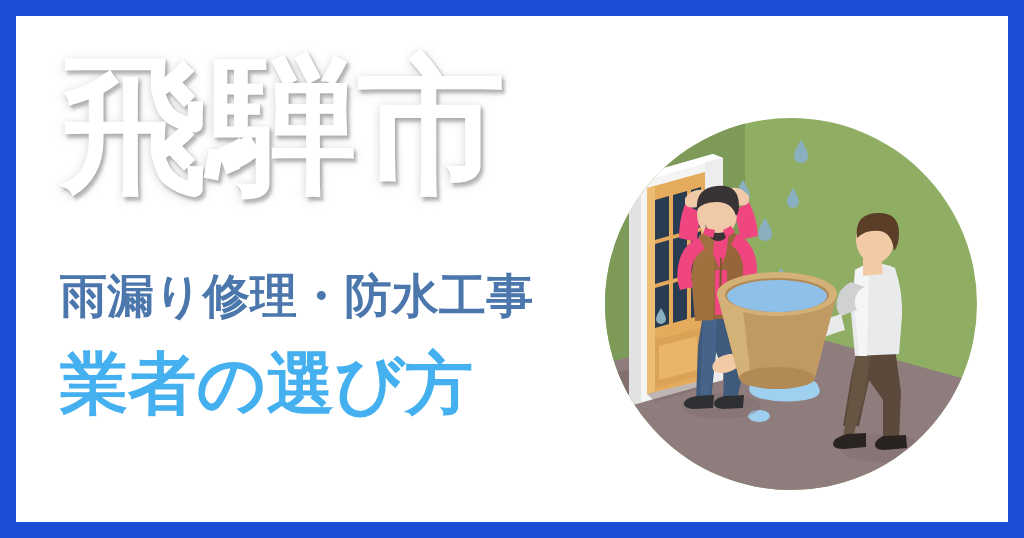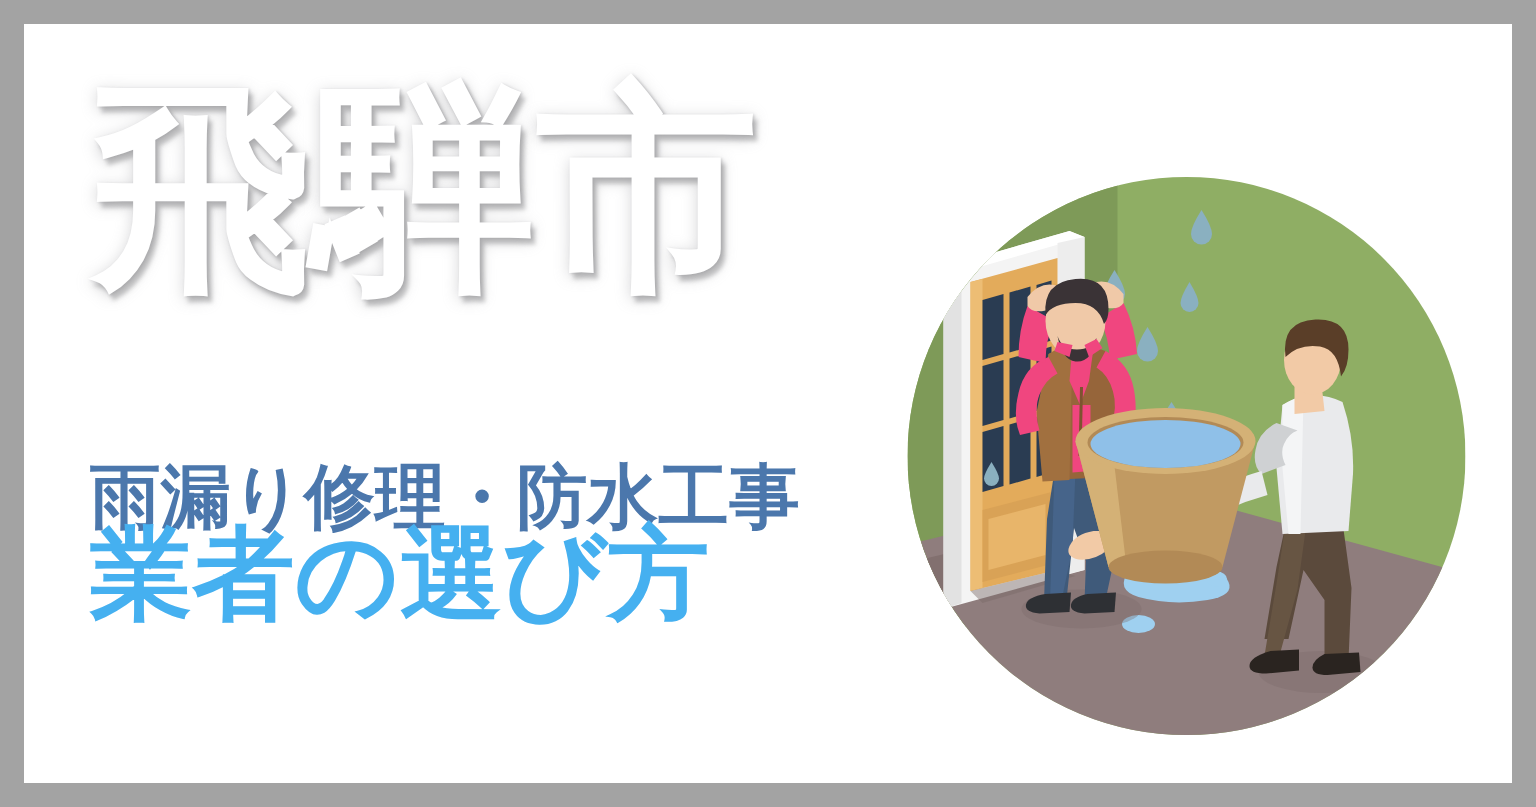--- a/index.html
+++ b/index.html
@@ -9,21 +9,21 @@
   }
   body {
     font-family: "DejaVu Sans", "Liberation Sans", sans-serif;
   }
 
   #banner {
     position: relative;
     width: 1024px;
     height: 538px;
     overflow: hidden;
-    background: #a3a3a3;
+    background: #1d4ed8;
     box-sizing: border-box;
   }
 
   
   #card {
     position: absolute;
     left: 16px;
     top: 16px;
     width: 992px;
     height: 506px;
@@ -61,21 +61,20 @@
     position: absolute;
     left: 44px;
     top: 252px;
     width: 540px;
     font-size: 47px;
     line-height: 1.18;
     font-weight: 700;
     letter-spacing: 0.005em;
     color: #4b77ac;
     white-space: nowrap;
-    margin-top: 36px;
   }
 
   .line3 {
     position: absolute;
     left: 44px;
     top: 330px;
     width: 540px;
     font-size: 68px;
     line-height: 1.12;
     font-weight: 700;

